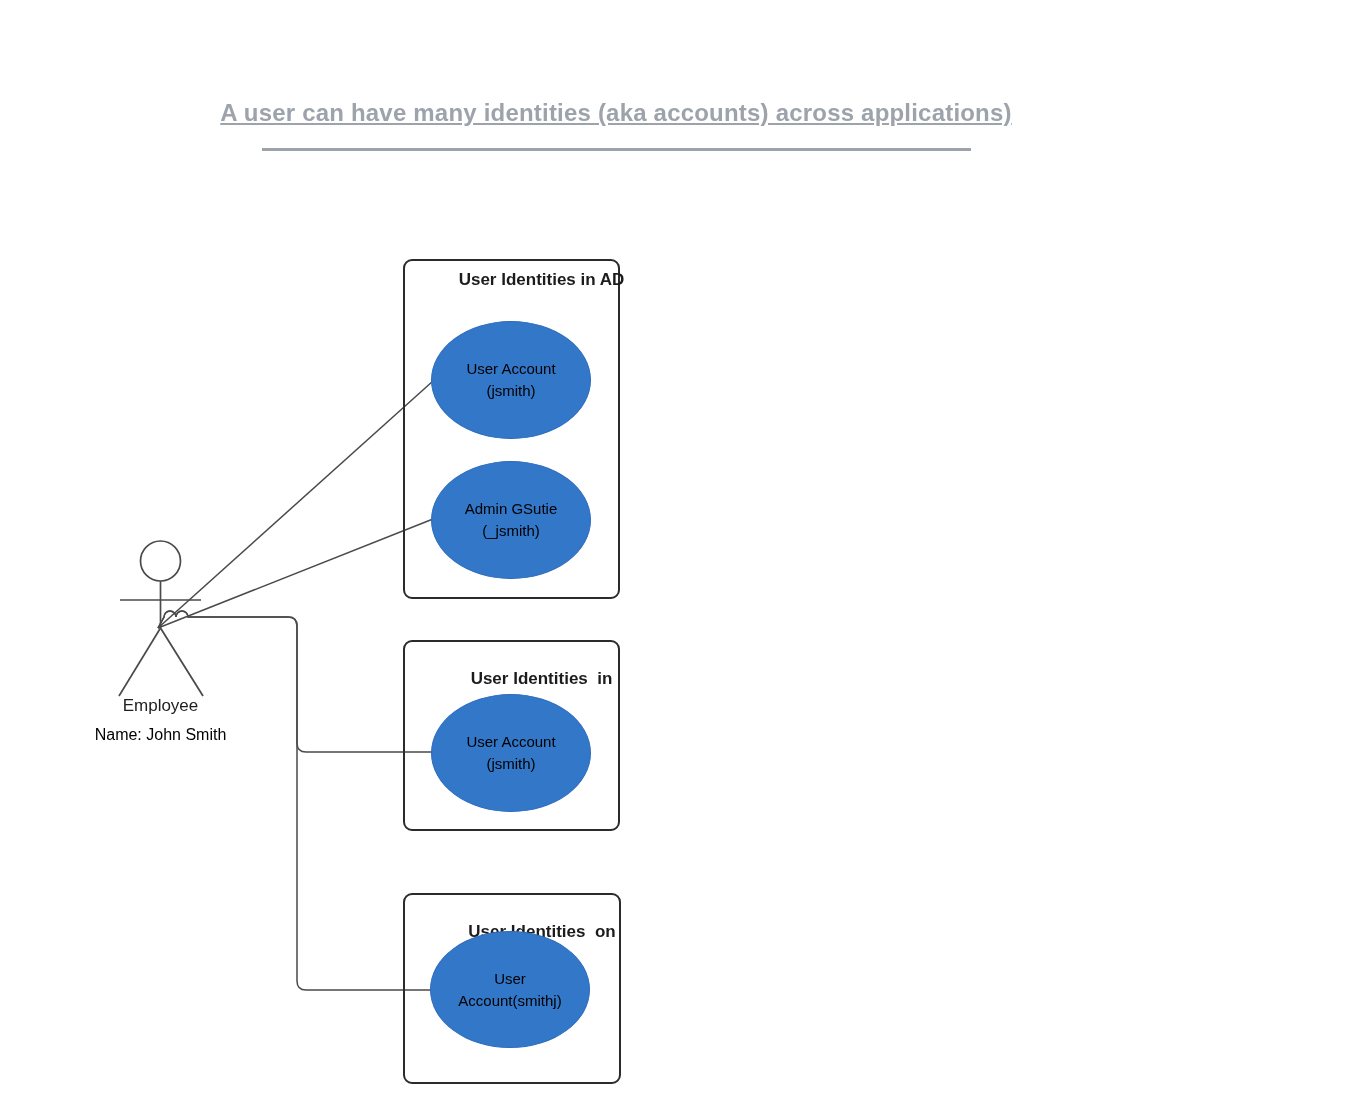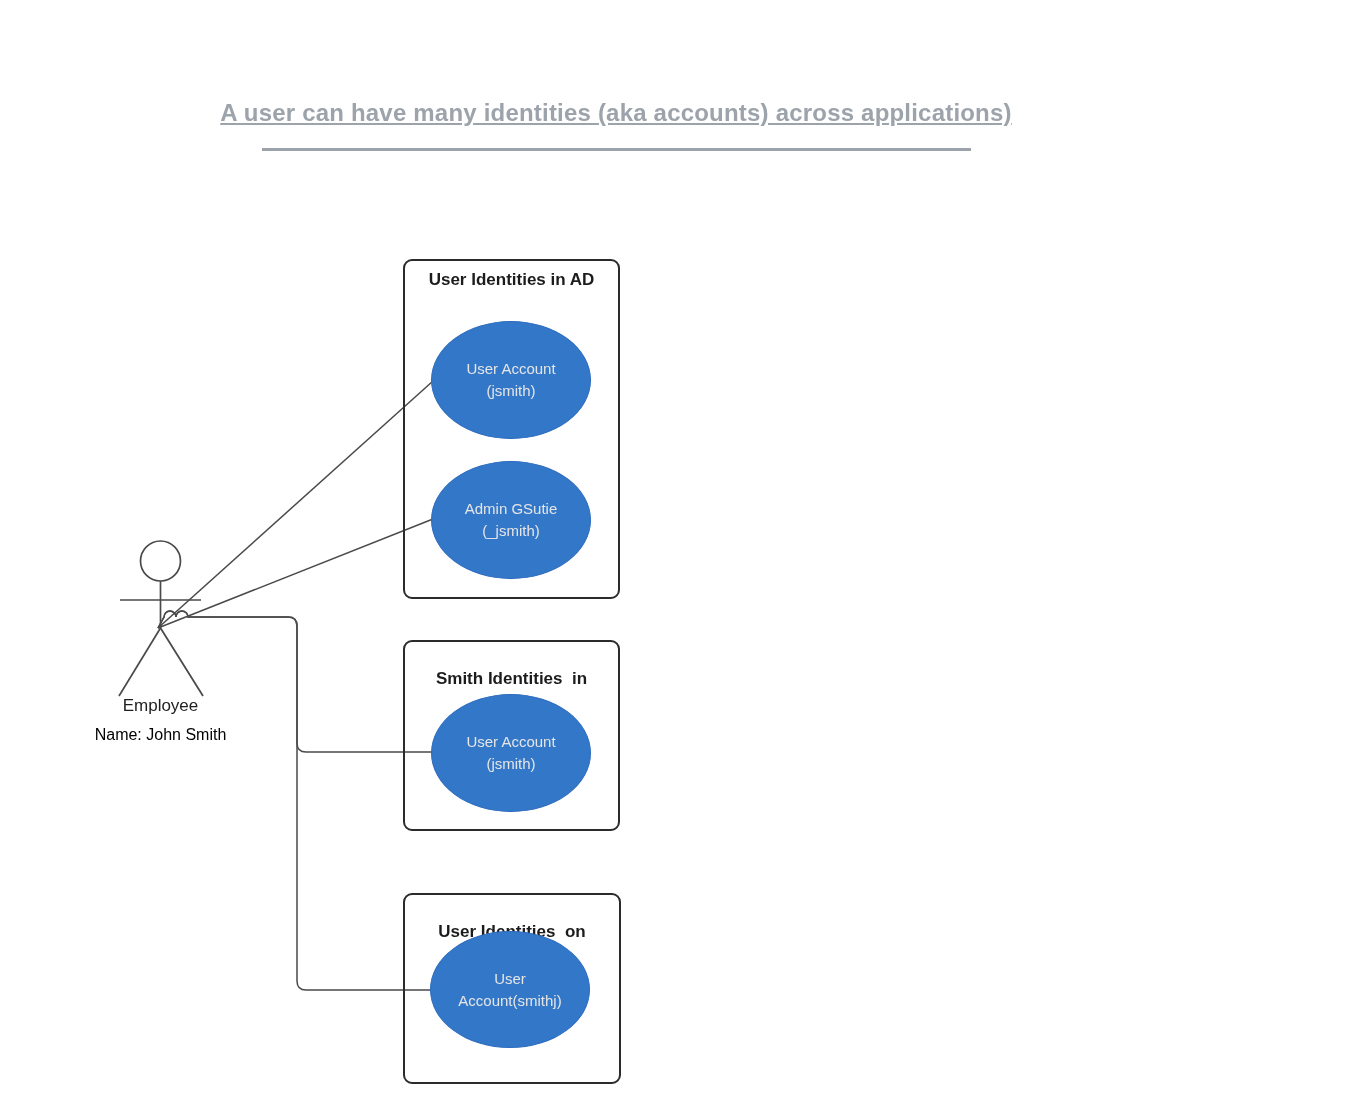--- a/index.html
+++ b/index.html
@@ -22,31 +22,31 @@
   .group-box{
     position:absolute;box-sizing:border-box;border:2px solid #2b2b2b;border-radius:9px;
     background:transparent;
   }
   .box-ad{left:403px;top:259px;width:217px;height:340px;}
   .box-gsuite{left:403px;top:640px;width:217px;height:191px;}
   .box-oracle{left:403px;top:893px;width:218px;height:191px;}
 
   .box-title{
     position:absolute;text-align:center;font-weight:700;font-size:17px;color:#1c1c1c;
-    line-height:23px;white-space:pre-wrap;
+    line-height:23px;white-space:pre-wrap;padding-left:30px;
   }
   .box-title-ad{left:403px;top:268px;width:217px;}
   .box-title-gsuite{left:403px;top:621px;width:217px;}
   .box-title-oracle{left:403px;top:874px;width:218px;}
 
   
   .account-ellipse{
     position:absolute;border-radius:50%;background:#3377c9;border:1px solid #2e6cbe;
     display:flex;flex-direction:column;align-items:center;justify-content:center;
-    color:#e5e5e5;font-size:15px;line-height:22px;text-align:center;box-sizing:border-box;
+    color:#000000;font-size:15px;line-height:22px;text-align:center;box-sizing:border-box;
   }
   .ellipse-ad-user{left:431px;top:321px;width:160px;height:118px;}
   .ellipse-ad-admin{left:431px;top:461px;width:160px;height:118px;}
   .ellipse-gsuite-user{left:431px;top:694px;width:160px;height:118px;}
   .ellipse-oracle-user{left:430px;top:931px;width:160px;height:117px;justify-content:center;}
 
   
   .actor-name{
     position:absolute;left:60px;top:696px;width:201px;text-align:center;
     font-size:17px;color:#1e1e1e;
@@ -83,21 +83,21 @@
       <path d="M 158,628 L 164,617 A 6,6 0 0 1 176,617 A 6,6 0 0 1 188,617 L 288,617 Q 297,617 297,626 L 297,981 Q 297,990 306,990 L 431,990"></path>
     </g>
   </svg>
 
   <div class="group-box box-ad"></div>
   <div class="group-box box-gsuite"></div>
   <div class="group-box box-oracle"></div>
 
   <div class="box-title box-title-ad">User Identities in AD</div>
   <div class="box-title box-title-gsuite">
-    <div>Smith Identities  in</div>
+    <div>User Identities  in</div>
     <div>GSutie</div>
   </div>
   <div class="box-title box-title-oracle">
     <div>User Identities  on</div>
     <div>Oracle DB</div>
   </div>
 
   <div class="account-ellipse ellipse-ad-user">
     <div>User Account</div>
     <div>(jsmith)</div>

